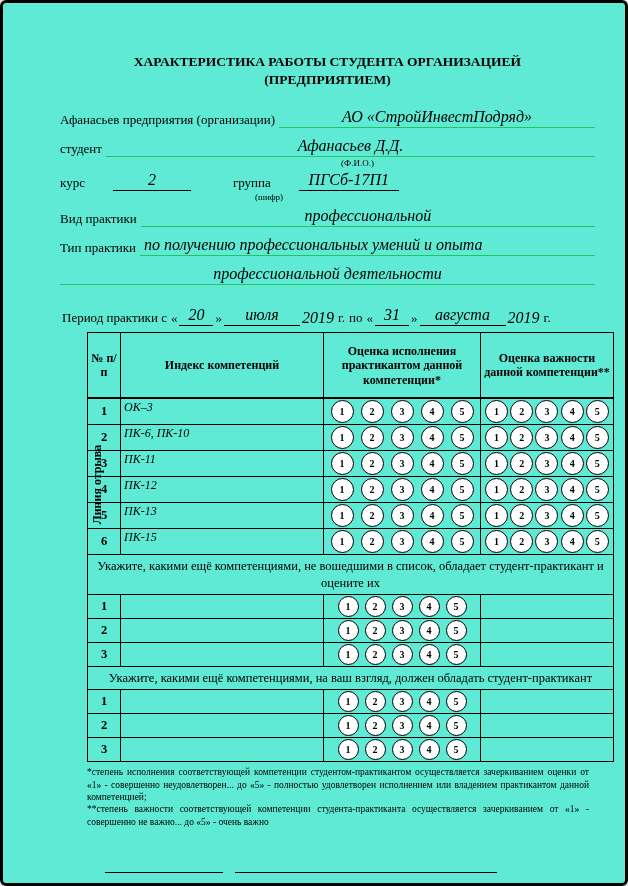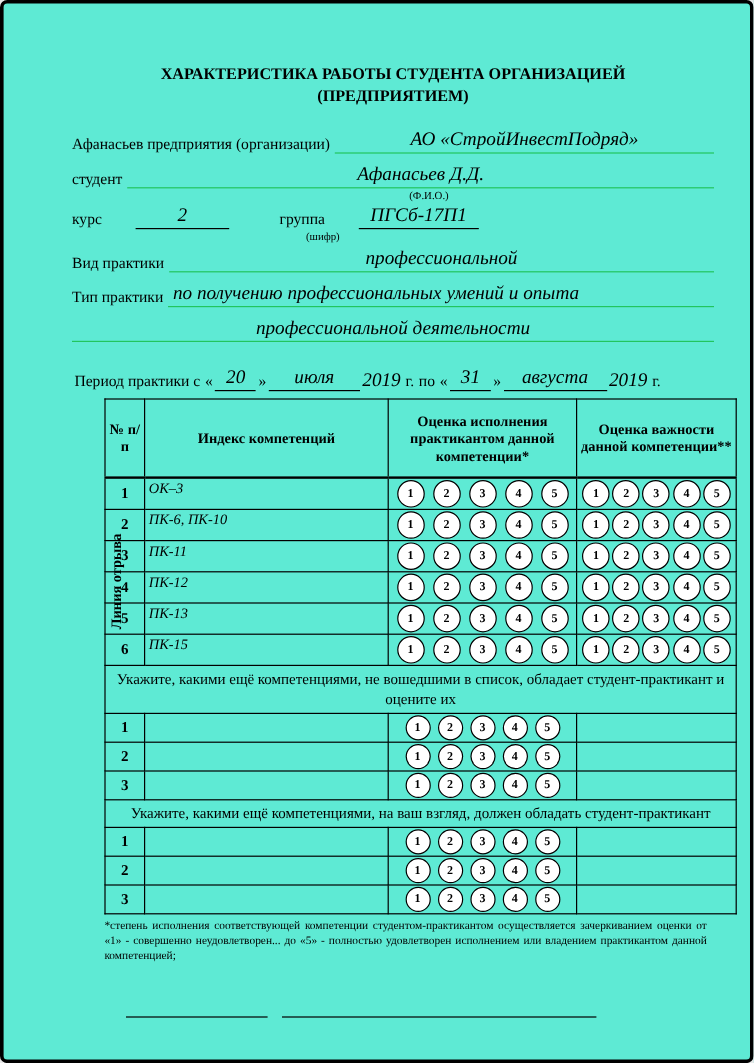--- a/index.html
+++ b/index.html
@@ -462,20 +462,21 @@
                 </div>
               </td>
             <td></td>
           </tr>
         </tbody>
       </table>
     </div>
 
     <div class="footnotes">
       <p>*степень исполнения соответствующей компетенции студентом-практикантом осуществляется зачеркиванием оценки от «1» - совершенно неудовлетворен... до «5» - полностью удовлетворен исполнением или владением практикантом данной компетенцией;</p>
+      <p>**степень важности соответствующей компетенции студента-практиканта осуществляется зачеркиванием от «1» - совершенно не важно... до «5» - очень важно</p>
     </div>
 
     <div class="signatures">
       <div class="sig-block sig-1">
         <div class="sig-line"></div>
 
       </div>
       <div class="sig-block sig-2">
         <div class="sig-line"></div>
 

